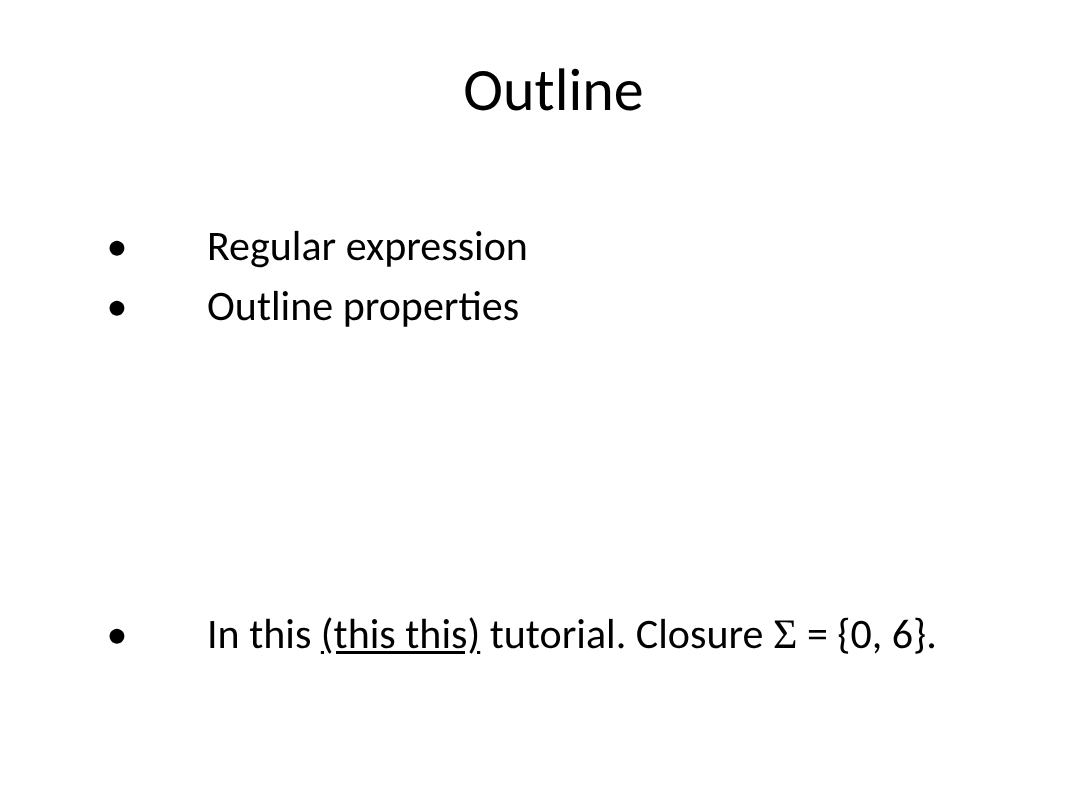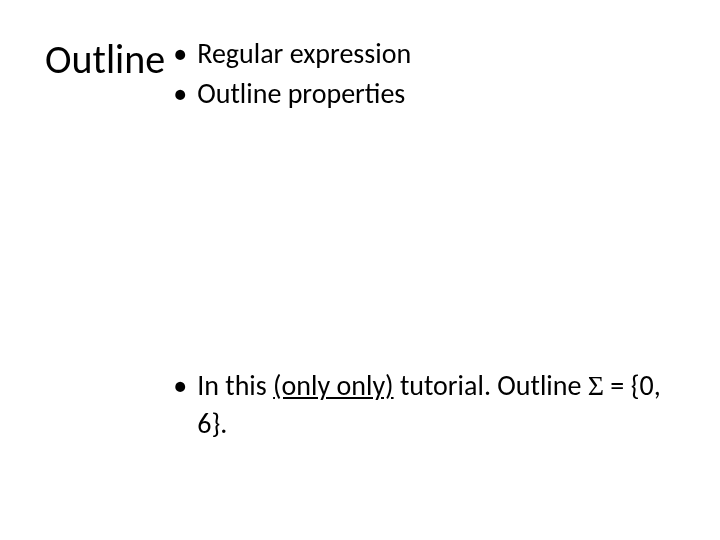--- a/index.html
+++ b/index.html
@@ -12,23 +12,24 @@
       height: 540px;
       background: #ffffff;
       font-family: Calibri, "Segoe UI", Arial, sans-serif;
       color: #000000;
       overflow: hidden;
       position: relative;
     }
     .slide {
       width: 100%;
       height: 100%;
-      padding: 35px 45px 45px 45px;
+      padding: 35px 45px 45px 63px;
       display: flex;
-      flex-direction: row;
+      flex-direction: column;
+      gap: 16px;
     }
     .title {
       font-size: 40px;
       font-weight: 400;
       text-align: center;
       margin-bottom: 45px;
       color: #000000;
     }
     .content {
       flex: 1;
@@ -46,20 +47,21 @@
       align-items: flex-start;
       margin-bottom: 2px;
     }
     .bullet-dot {
       display: inline-block;
       width: 24px;
       flex-shrink: 0;
     }
     .bullet-text {
       flex: 1;
+      margin-left: 43px;
     }
     .spacer {
       flex: 1;
     }
     .bottom-bullet {
       margin-bottom: 50px;
     }
     .underline {
       text-decoration: underline;
     }
@@ -80,17 +82,17 @@
       </li>
       <li class="bullet-item">
         <span class="bullet-dot">•</span>
         <span class="bullet-text">Outline properties</span>
       </li>
     </ul>
     <div class="spacer"></div>
     <ul class="bullet-list bottom-bullet">
       <li class="bullet-item">
         <span class="bullet-dot">•</span>
-        <span class="bullet-text"><span>In this </span><span class="underline">(only only)</span><span> tutorial. Outline </span><span class="sigma">Σ</span><span> = {0, 6}.</span></span>
+        <span class="bullet-text"><span>In this </span><span class="underline">(this this)</span><span> tutorial. Closure </span><span class="sigma">Σ</span><span> = {0, 6}.</span></span>
       </li>
     </ul>
   </div>
 </div>
 
 </body></html>

